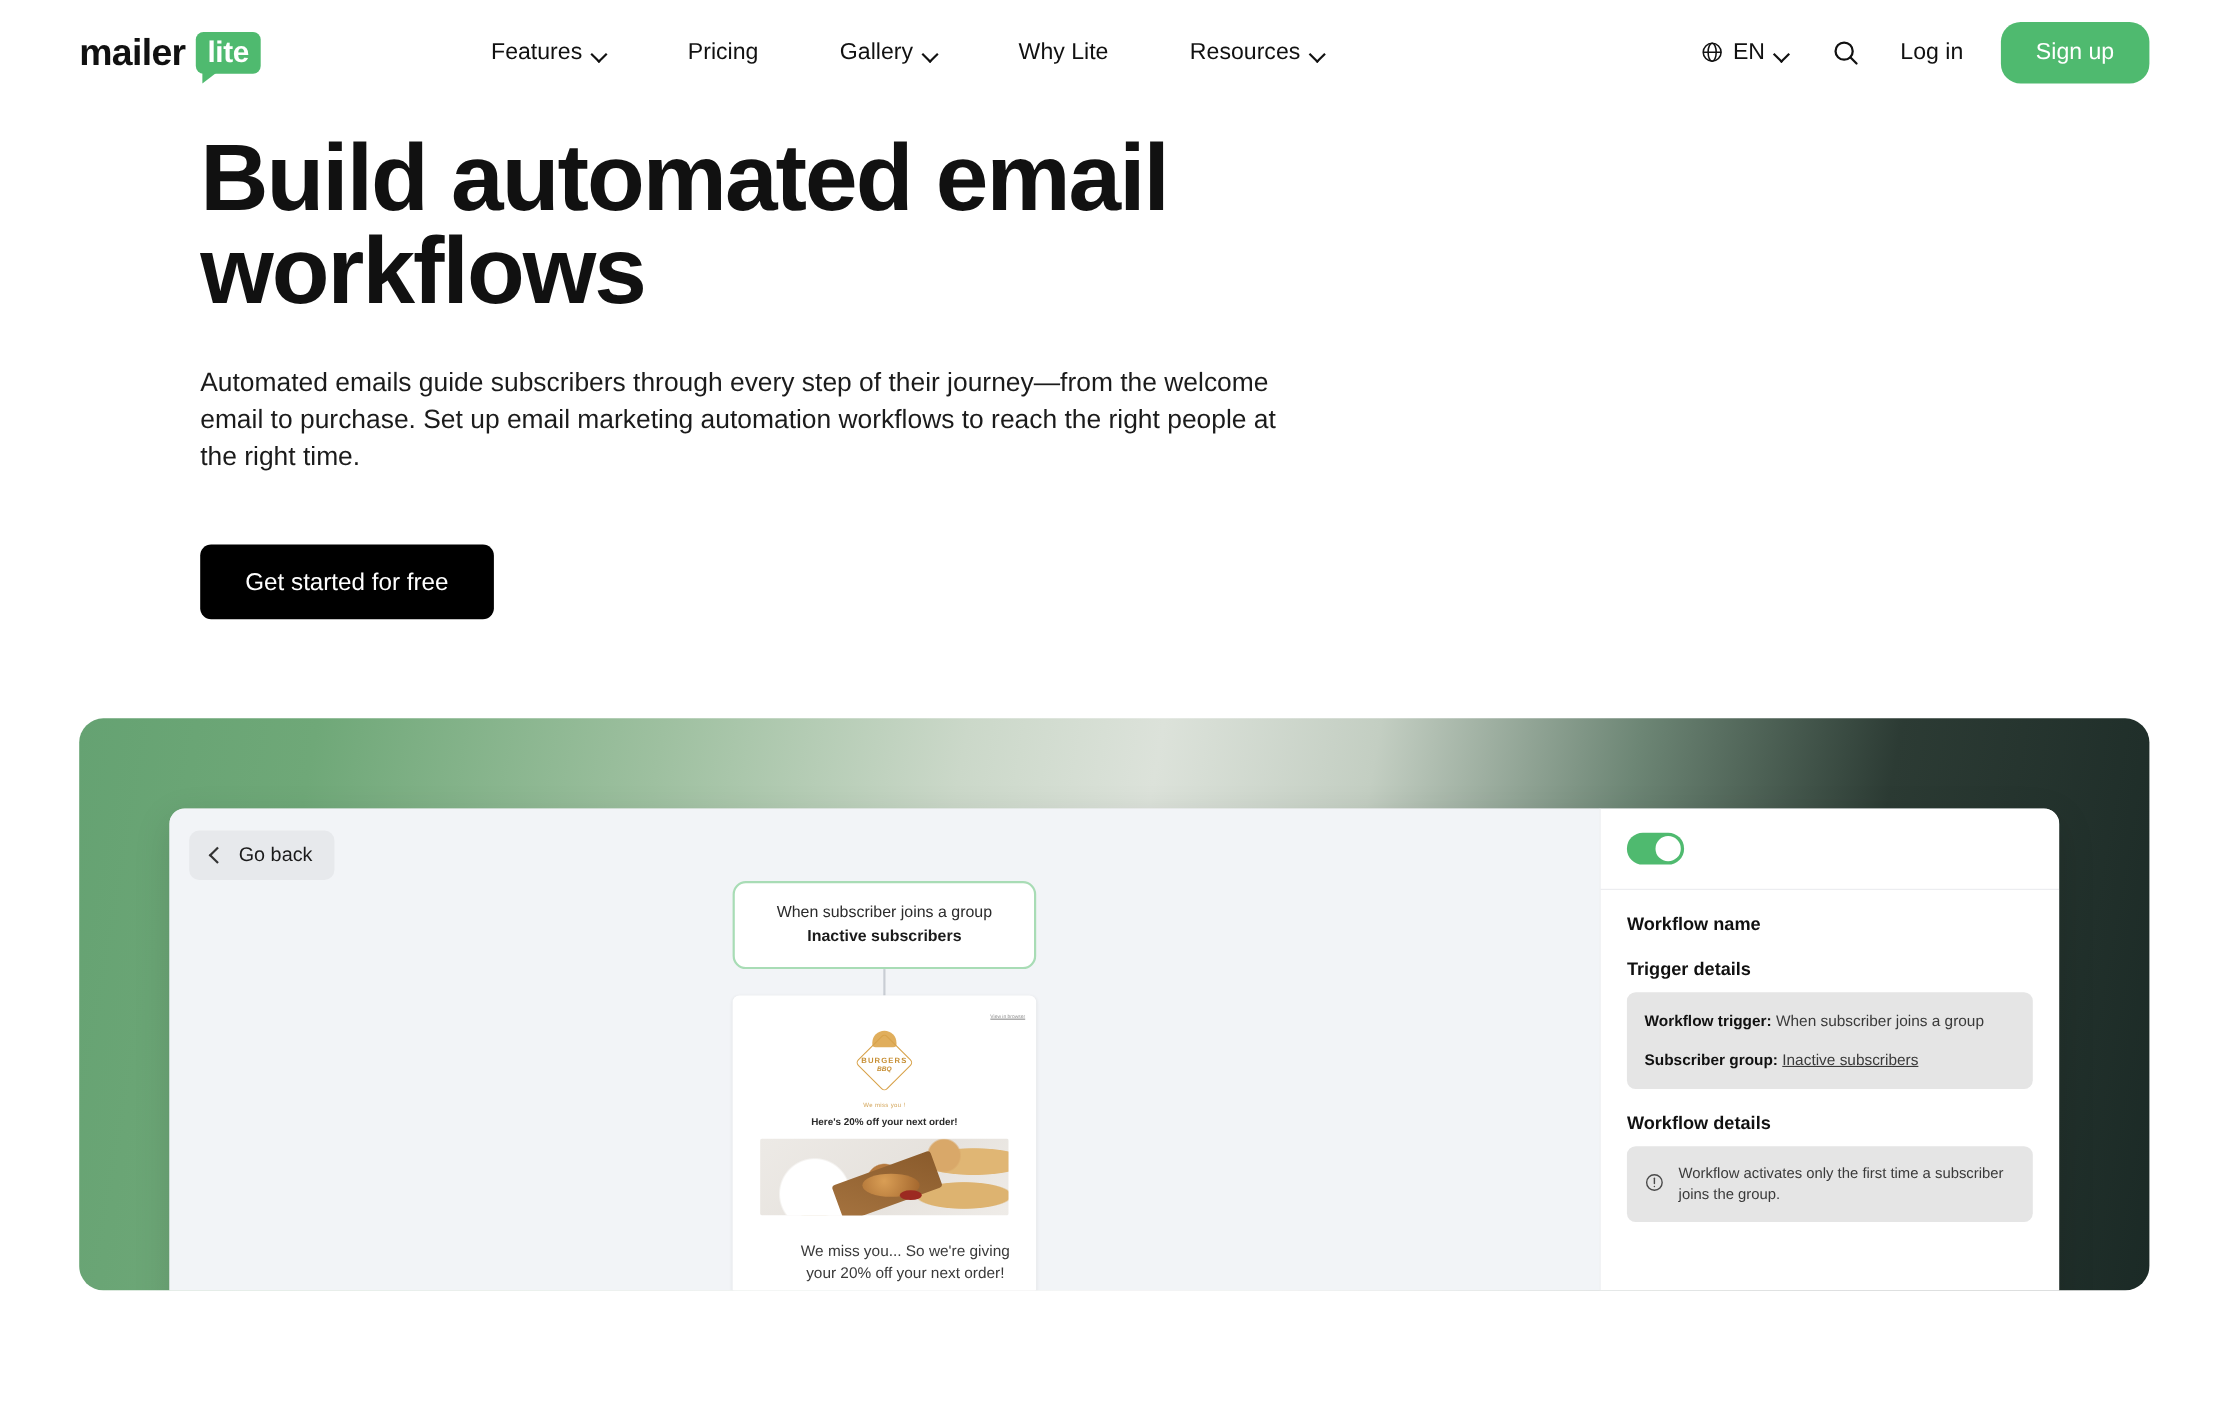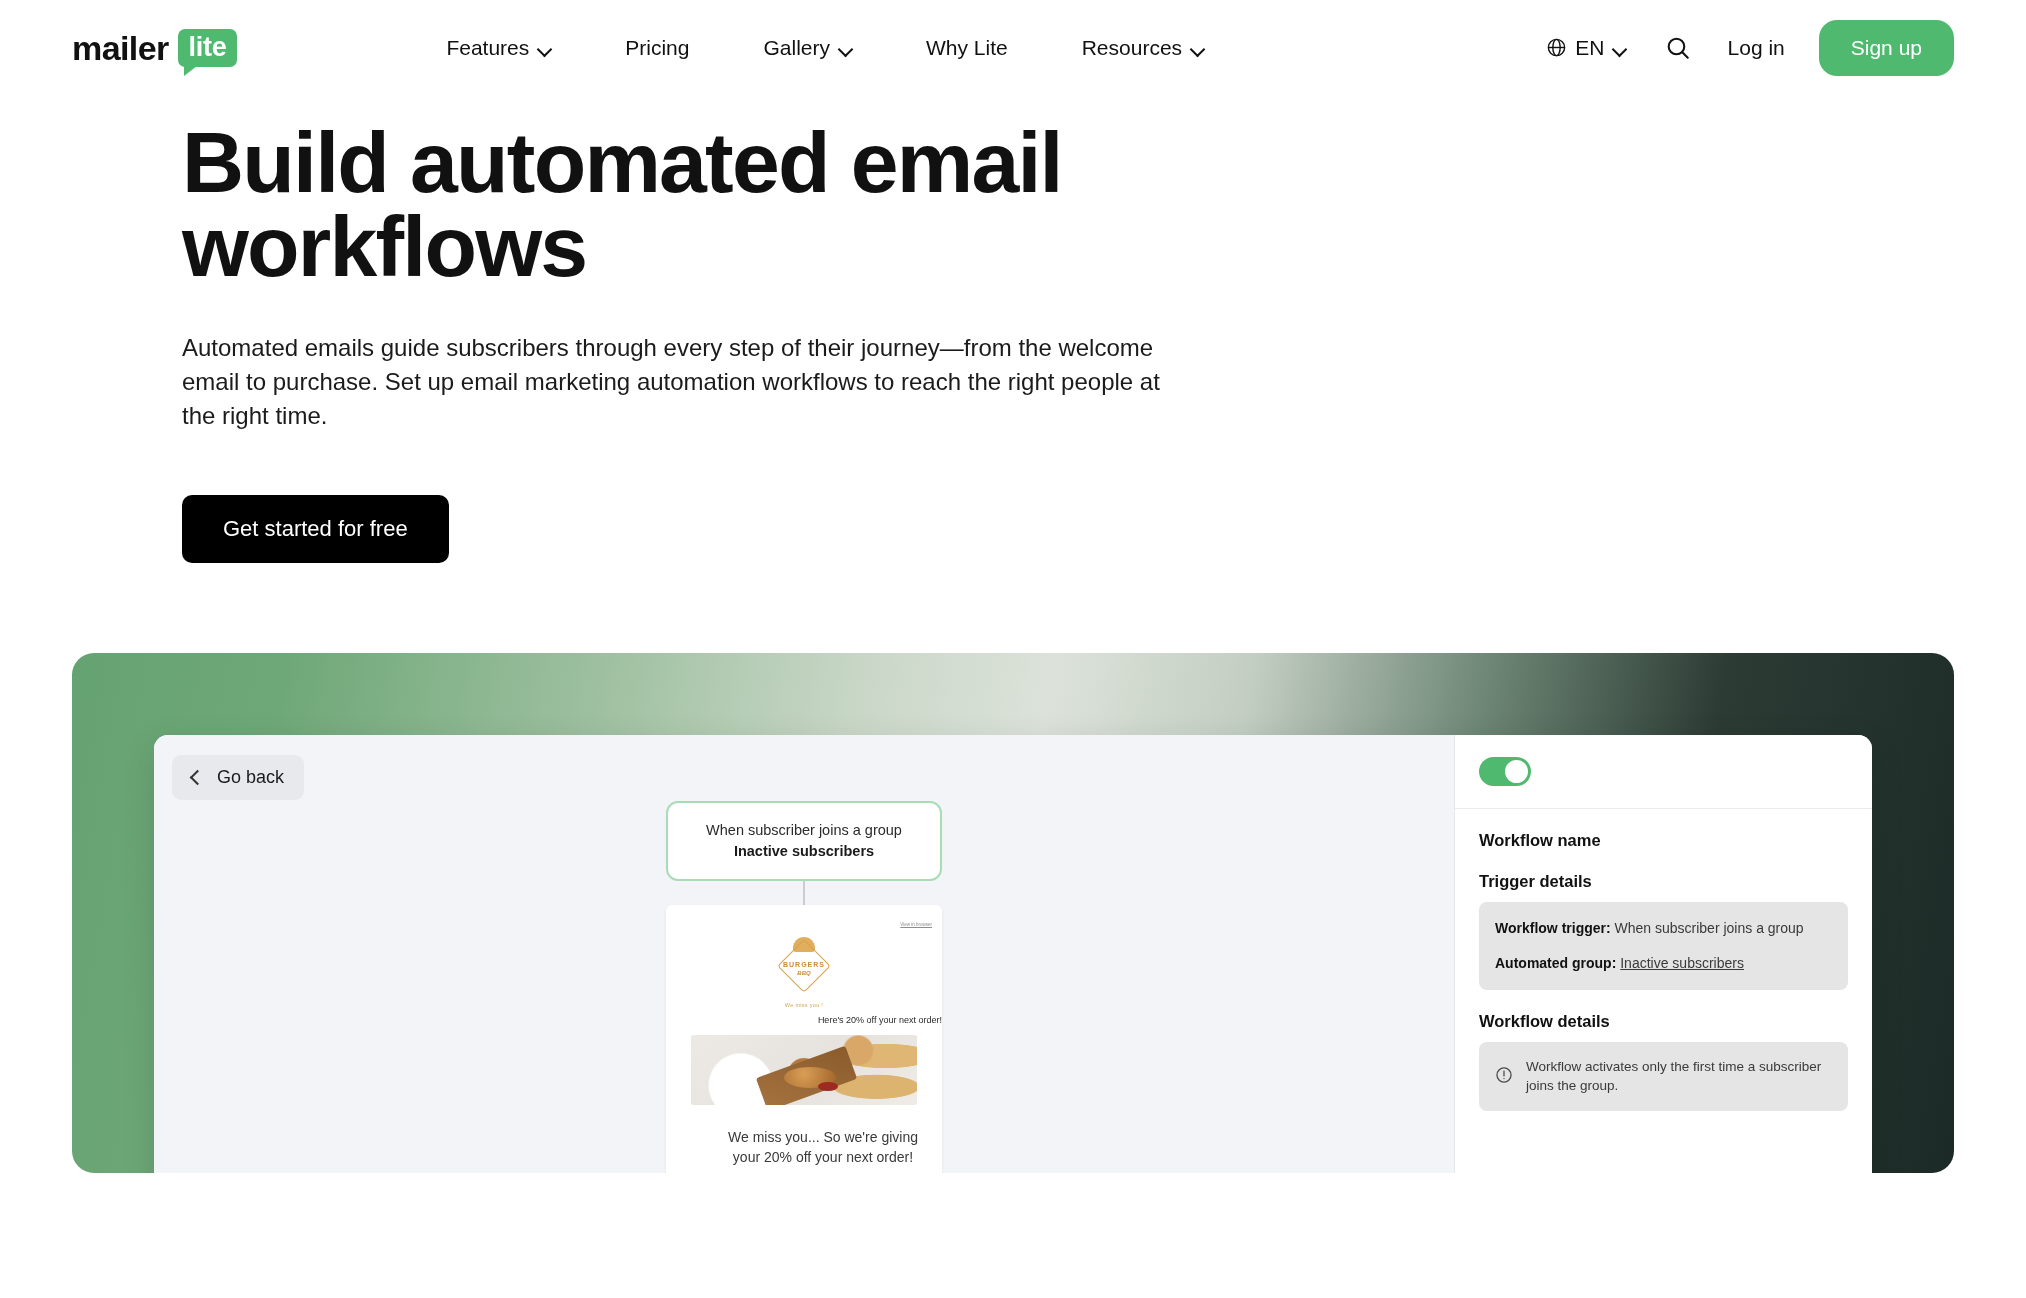--- a/index.html
+++ b/index.html
@@ -305,23 +305,23 @@
     font-weight: 700;
   }
   .mail-kicker {
     text-align: center;
     font-size: 5.5px;
     color: #D3A457;
     margin-top: 7px;
     letter-spacing: .3px;
   }
   .mail-head {
-    text-align: right;
+    text-align: center;
     font-size: 9px;
-    font-weight: 400;
+    font-weight: 700;
     color: #2b2b2b;
     margin-top: 7px;
   }
   .mail-photo {
     margin: 10px 25px 0 25px;
     height: 70px;
     border-radius: 2px;
     background:
       radial-gradient(circle at 74% 22%, #D9A869 0 8%, transparent 9%),
       radial-gradient(ellipse at 86% 30%, #E0B674 0 17%, transparent 18%),
@@ -560,21 +560,21 @@
       <div class="side-body">
         <div class="lbl">Workflow name</div>
 
         <div class="lbl mt">Trigger details</div>
         <div class="infobox">
           <div class="inforow">
             <b>Workflow trigger:</b>
             <span>When subscriber joins a group</span>
           </div>
           <div class="inforow">
-            <b>Automated group:</b>
+            <b>Subscriber group:</b>
             <a>Inactive subscribers</a>
           </div>
         </div>
 
         <div class="lbl mt">Workflow details</div>
         <div class="infobox note">
           <svg class="icon-info" viewBox="0 0 24 24" fill="none" stroke="#4a4a4a" stroke-width="1.7" stroke-linecap="round">
             <circle cx="12" cy="12" r="9.4"></circle>
             <line x1="12" y1="6.8" x2="12" y2="13.2"></line>
             <circle cx="12" cy="16.8" r="0.9" fill="#4a4a4a" stroke="none"></circle>

